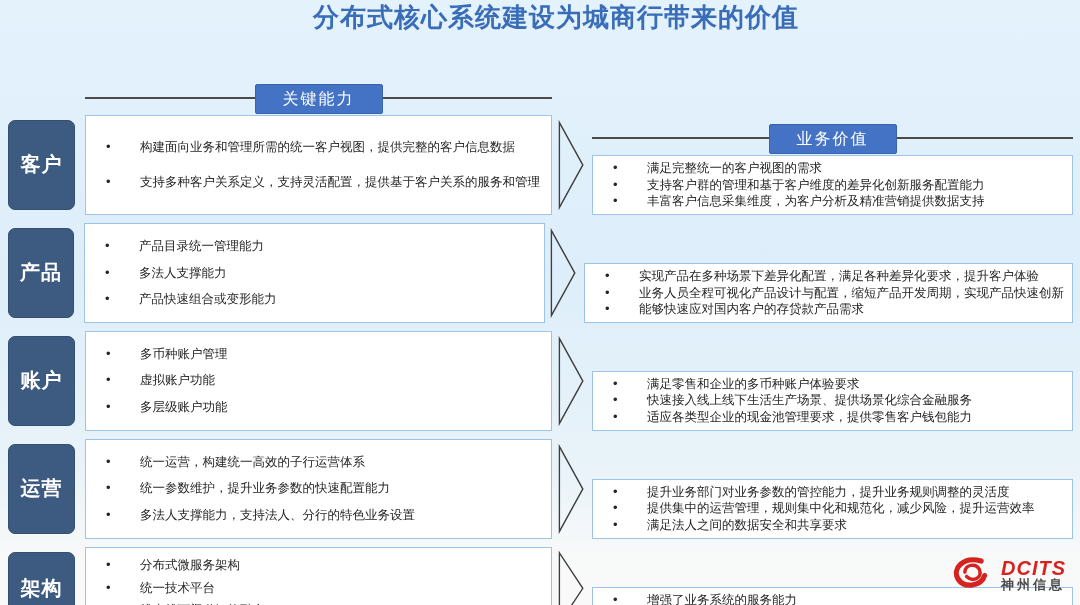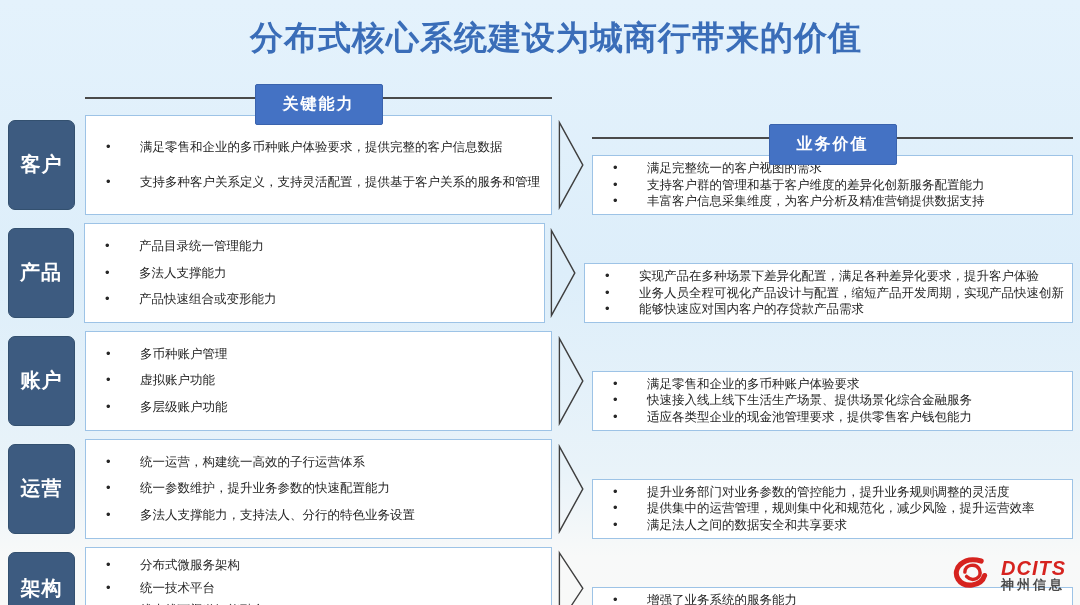--- a/index.html
+++ b/index.html
@@ -3,34 +3,34 @@
 <meta charset="utf-8">
 <style>
   * { margin: 0; padding: 0; box-sizing: border-box; }
   html,body { width: 1080px; height: 605px; }
   body { font-family: "Liberation Sans", "DejaVu Sans", sans-serif; }
   .slide {
     position: relative; width: 1080px; height: 605px; overflow: hidden;
     background: linear-gradient(180deg, #e4f2fc 0%, #ddeefa 45%, #e9f3f9 78%, #f8f9f9 92%, #f8f9f8 100%);
   }
   .title {
-    position: absolute; top: 16px; left: 0; width: 100%;
-    text-align: center; font-size: 33px; font-weight: bold; color: #3a6db8;
+    position: absolute; top: 0; left: 0; width: 100%;
+    text-align: center; font-size: 26px; font-weight: bold; color: #3a6db8;
     letter-spacing: 1px;
     padding-left: 32px;
   }
   
   .header-group { position: absolute; top: 84px; height: 27px; }
   .header-group.left  { left: 85px;  width: 467px; }
   .header-group.right { left: 592px; width: 481px; margin-top: 40px; }
   .h-line { position: absolute; left: 0; right: 0; top: 13px; height: 2px; background: #4a4a4a; }
   .header-btn {
-    position: relative; z-index: 2; margin: 0 auto; width: 128px; height: 41px;
+    position: relative; z-index: 2; margin: 0 auto; width: 128px; height: 30px;
     background: #4472c4; border: 1px solid #3a63ad; border-radius: 2px;
-    color: #ffffff; font-size: 16px; font-weight: bold;
+    color: #ffffff; font-size: 16px; font-weight: normal;
     display: flex; align-items: center; justify-content: center; letter-spacing: 2px;
   }
   
   .rows {
     position: absolute; left: 8px; top: 115px; width: 1065px; height: 430px;
     display: flex; flex-direction: column; gap: 8px;
   }
   .row { flex: 1; display: flex; align-items: stretch; }
   .row-label {
     width: 67px; height: calc(100% - 10px); align-self: center; margin-right: 10px;
@@ -77,21 +77,21 @@
     <div class="h-line"></div>
     <div class="header-btn">业务价值</div>
   </div>
 
   <div class="rows">
 
     <div class="row">
       <div class="row-label">客户</div>
       <div class="box cap">
         <ul class="bullet-list">
-          <li>满足零售和企业的多币种账户体验要求，提供完整的客户信息数据</li>
+          <li>构建面向业务和管理所需的统一客户视图，提供完整的客户信息数据</li>
           <li>支持多种客户关系定义，支持灵活配置，提供基于客户关系的服务和管理</li>
         </ul>
       </div>
       <div class="chevron-wrap">
         <svg viewBox="0 0 40 80" preserveAspectRatio="none">
             <polygon points="6,3 32,40 6,77" fill="none" stroke="#3f3f3f" stroke-width="1.5"></polygon>
           </svg>
       </div>
       <div class="box val">
         <ul class="bullet-list">

